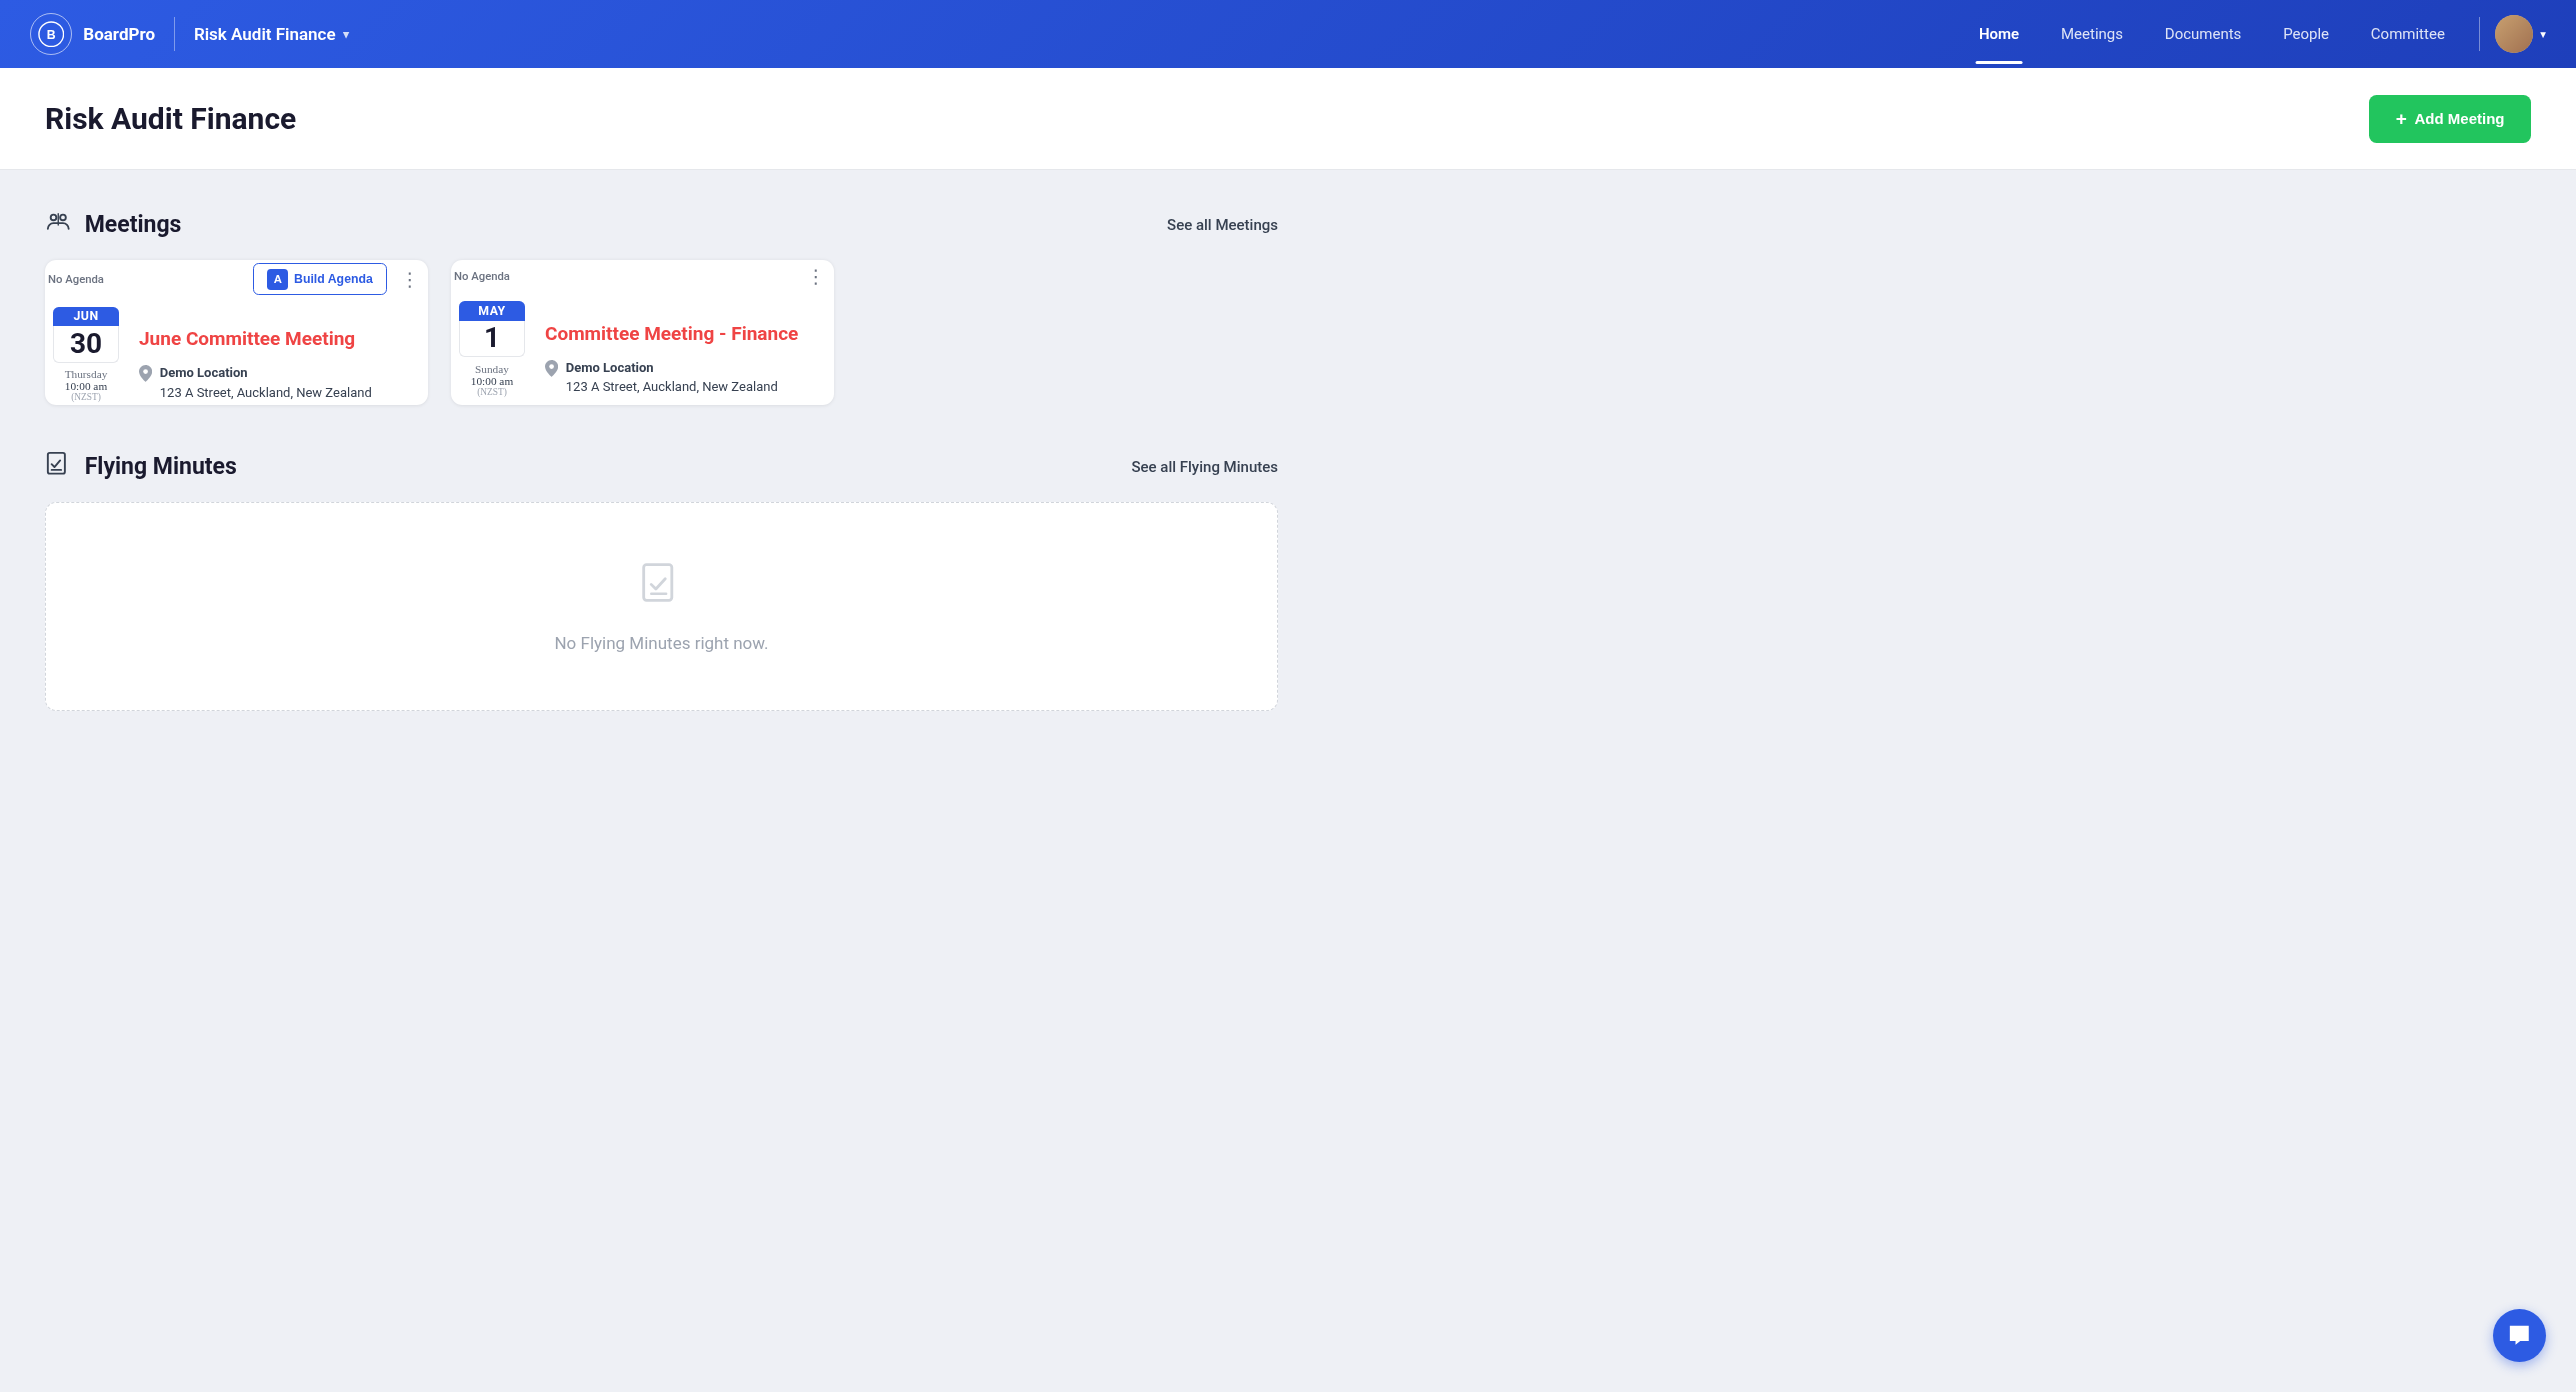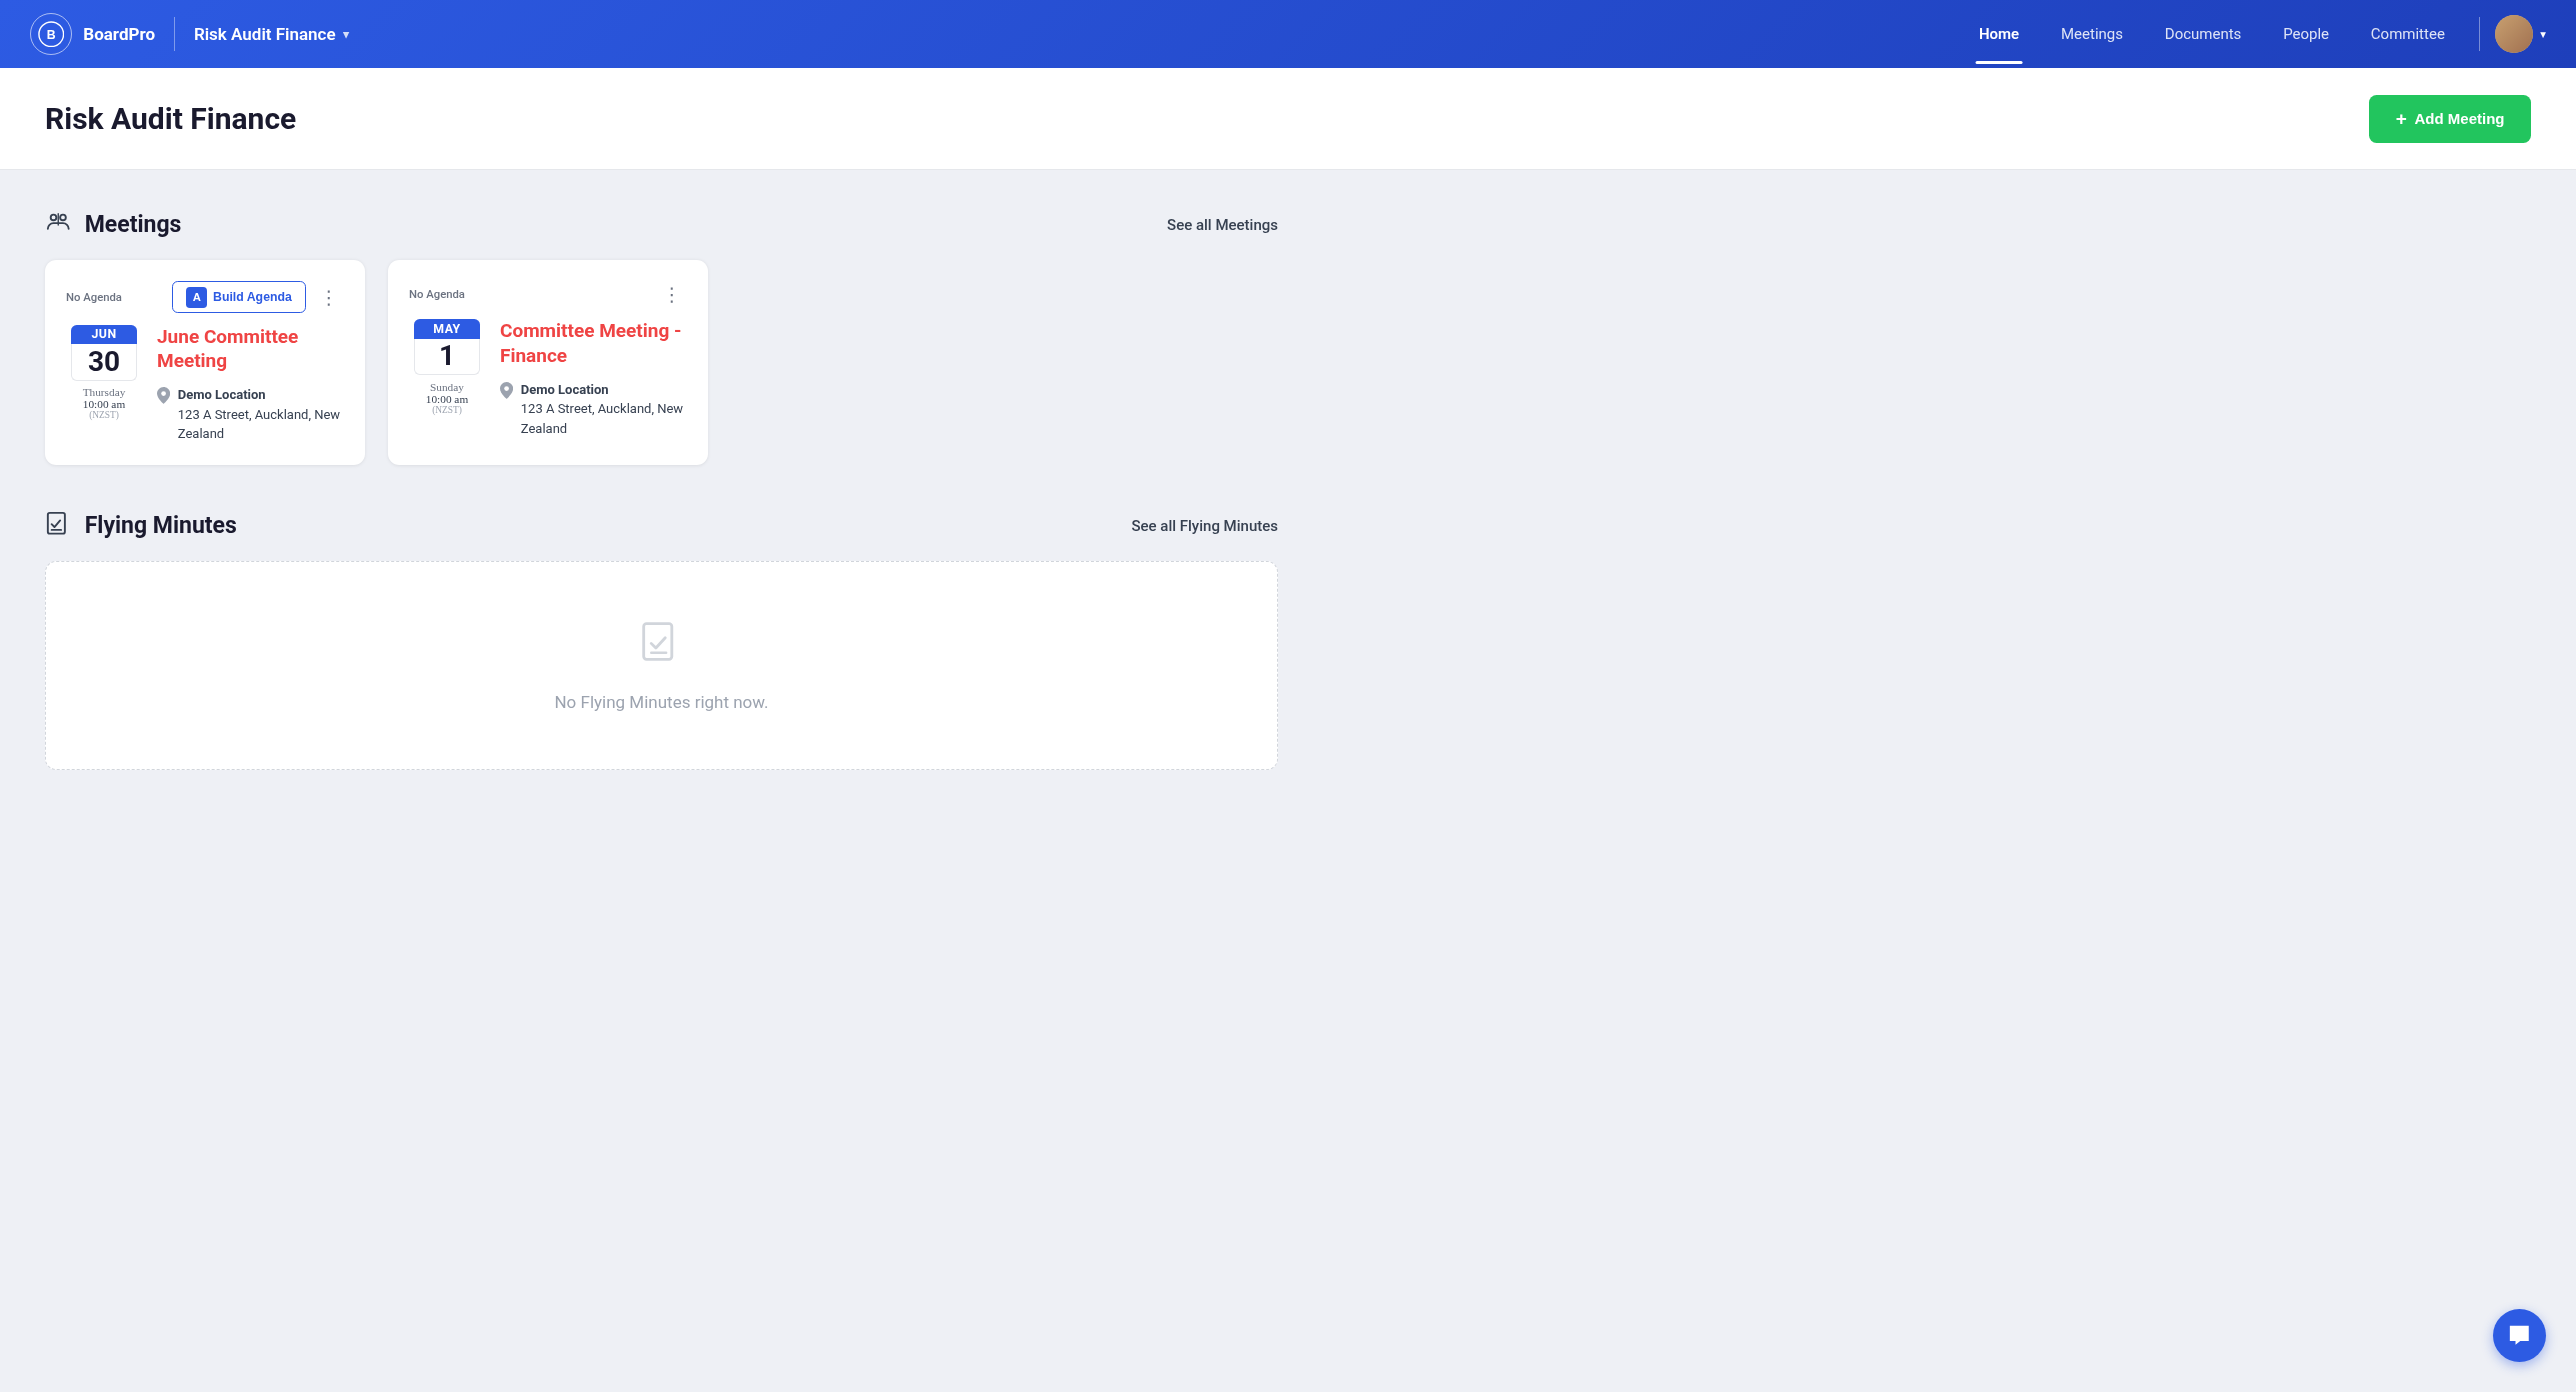--- a/index.html
+++ b/index.html
@@ -183,22 +183,22 @@
 
     
     .meeting-cards {
       display: flex;
       gap: 23px;
       flex-wrap: wrap;
     }
     .meeting-card {
       background: white;
       border-radius: 11.3px;
-      padding: 21px;
-      width: 320px;
+      padding: 3px;
+      width: 383px;
       box-shadow: 0 0.9px 3.8px rgba(0,0,0,0.08);
       position: relative;
     }
     .card-top-row {
       display: flex;
       align-items: center;
       justify-content: space-between;
       margin-bottom: 11.3px;
     }
     .no-agenda-badge {
@@ -239,21 +239,21 @@
     .three-dots {
       color: #6b7280;
       font-size: 19px;
       cursor: pointer;
       padding: 1.9px 5.7px;
       border-radius: 3.8px;
     }
     .card-body {
       display: flex;
       gap: 15px;
-      align-items: flex-start;
+      align-items: flex-end;
     }
     .date-widget {
       display: flex;
       flex-direction: column;
       align-items: center;
       min-width: 76px;
     }
     .date-month {
       background: #2d5be3;
       color: white;

